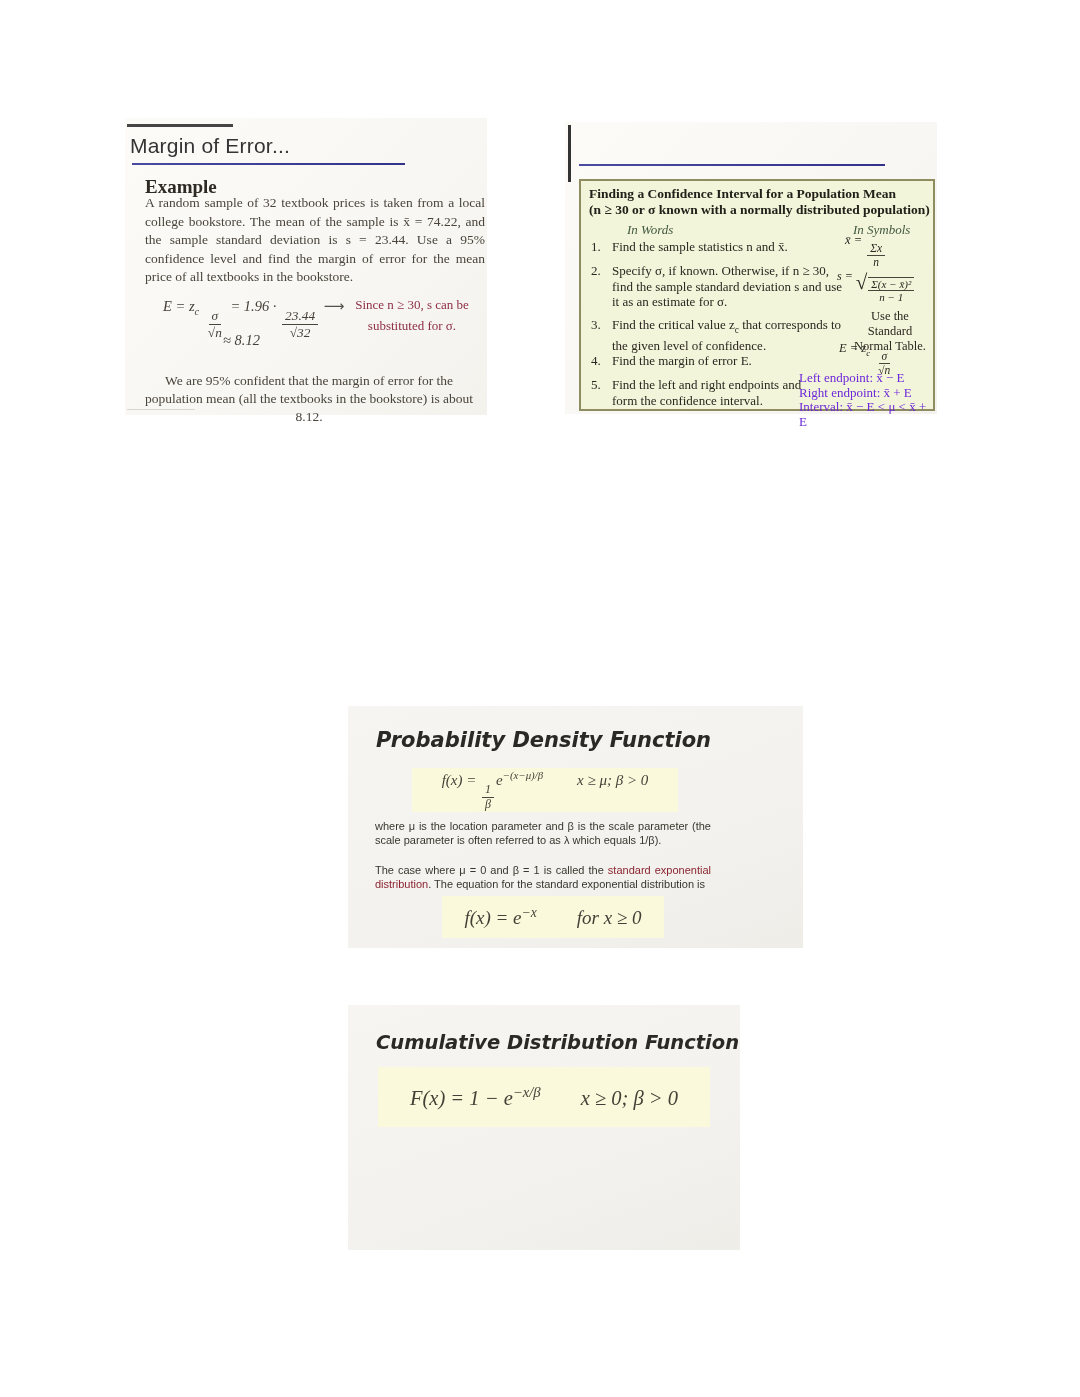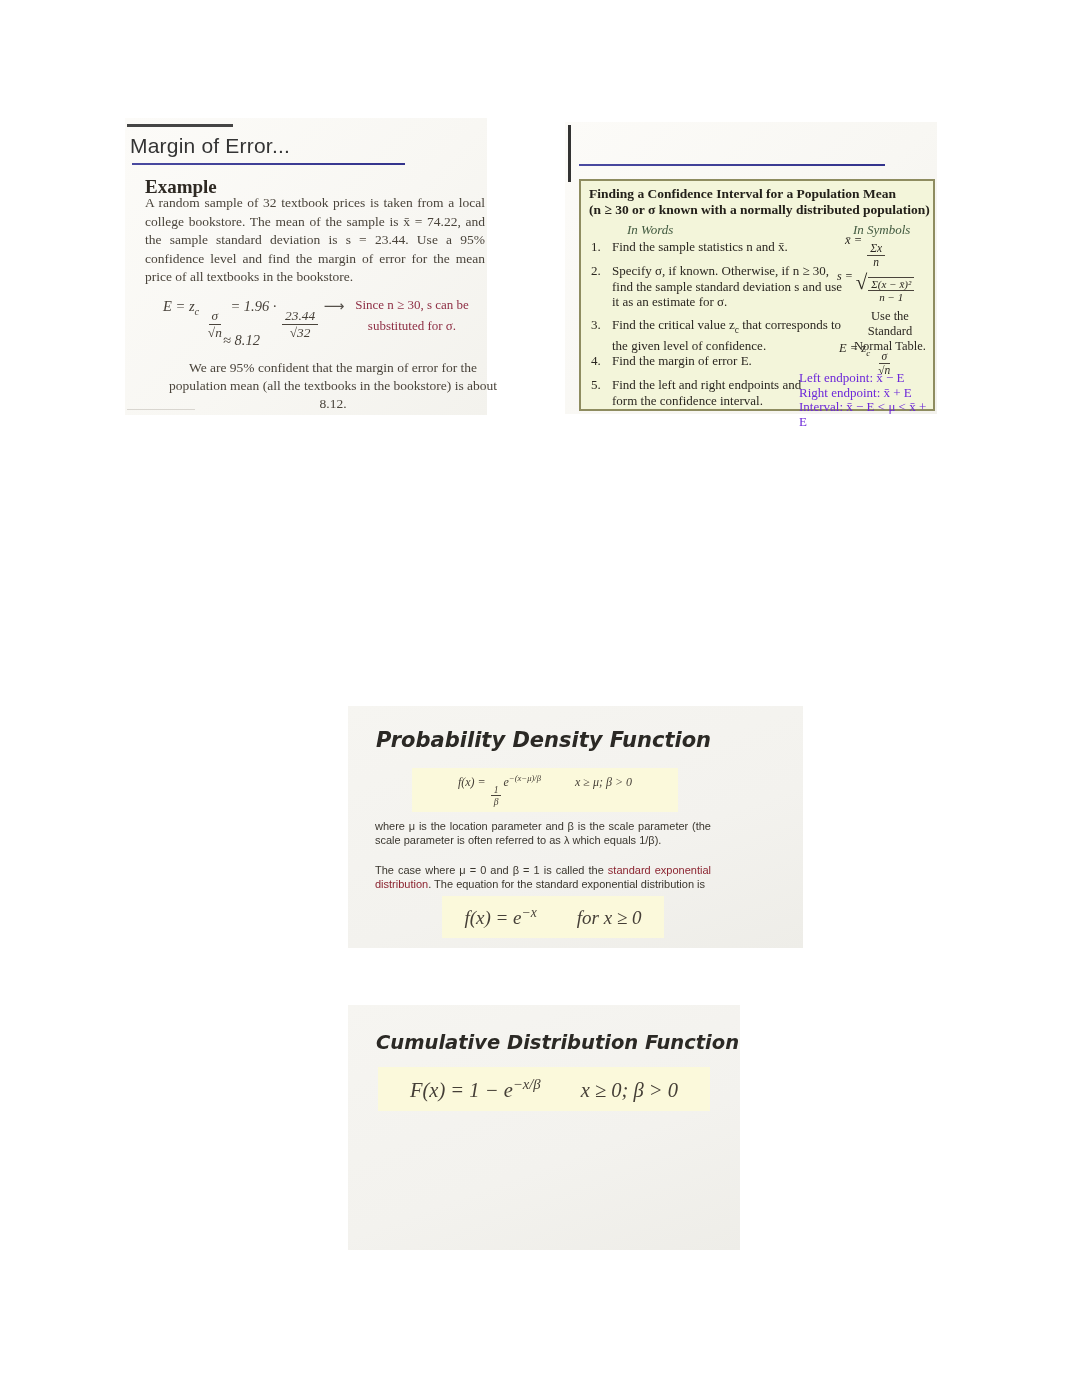--- a/index.html
+++ b/index.html
@@ -81,21 +81,21 @@
     <span class="frac">
         <span class="num">23.44</span>
         <span class="den">√32</span>
       </span>
     <span class="arrow">⟶</span>
   </div>
   <div class="abs math" style="left:98px;top:214px;font-size:14.5px;">≈ 8.12</div>
 
   <div class="abs moe-annot maroon" style="left:222px;top:176px;width:130px;">Since n ≥ 30, s can be substituted for σ.</div>
 
-  <div class="abs moe-concl" style="left:18px;top:241px;width:332px;margin-left:24px;">We are 95% confident that the margin of error for the population mean (all the textbooks in the bookstore) is about 8.12.</div>
+  <div class="abs moe-concl" style="left:18px;top:254px;width:332px;">We are 95% confident that the margin of error for the population mean (all the textbooks in the bookstore) is about 8.12.</div>
   <div class="abs faint-line" style="left:2px;top:291px;width:68px;"></div>
 </div>
 
 <div class="slide scan-light" style="left:565px;top:122px;width:372px;height:292px;">
   <div class="abs fci-vbar" style="left:3px;top:3px;height:57px;"></div>
   <div class="abs blue-underline" style="left:14px;top:42px;width:306px;"></div>
 
   <div class="abs fci-box" style="left:14px;top:57px;width:352px;height:228px;">
     <div class="abs fci-h" style="left:8px;top:5px;">Finding a Confidence Interval for a Population Mean</div>
     <div class="abs fci-h" style="left:8px;top:21px;">(n ≥ 30 or σ known with a normally distributed population)</div>
@@ -157,21 +157,21 @@
       <div>Right endpoint: x̄ + E</div>
       <div>Interval: x̄ − E &lt; μ &lt; x̄ + E</div>
     </div>
   </div>
 </div>
 
 <div class="slide scan-gray" style="left:348px;top:706px;width:455px;height:242px;">
   <div class="abs exp-title" style="left:28px;top:22px;font-size:21px;">Probability Density Function</div>
 
   <div class="abs ybox" style="left:64px;top:62px;width:266px;height:44px;">
-    <span class="math" style="font-size:12px;">
+    <span class="math" style="font-size:15px;">
       <span>f(x) = </span><span class="frac" style="font-size:0.8em;">
           <span class="num">1</span>
           <span class="den">β</span>
         </span><span>e</span><sup>−(x−μ)/β</sup><span class="gap-sm"></span><span>x ≥ μ; β &gt; 0</span>
     </span>
   </div>
 
   <div class="abs exp-body" style="left:27px;top:113px;width:336px;">where μ is the location parameter and β is the scale parameter (the scale parameter is often referred to as λ which equals 1/β).</div>
 
   <div class="abs exp-body" style="left:27px;top:157px;width:336px;"><span>The case where μ = 0 and β = 1 is called the </span><span class="red">standard exponential distribution</span><span>.  The equation for the standard exponential distribution is</span></div>
@@ -179,18 +179,18 @@
   <div class="abs ybox" style="left:94px;top:190px;width:222px;height:42px;">
     <span class="math" style="font-size:19px;">
       <span>f(x) = e</span><sup>−x</sup><span class="gap-md"></span><span>for x ≥ 0</span>
     </span>
   </div>
 </div>
 
 <div class="slide scan-gray" style="left:348px;top:1005px;width:392px;height:245px;">
   <div class="abs exp-title" style="left:28px;top:26px;font-size:19.5px;">Cumulative Distribution Function</div>
 
-  <div class="abs ybox" style="left:30px;top:62px;width:332px;height:44px;">
+  <div class="abs ybox" style="left:30px;top:62px;width:332px;height:60px;">
     <span class="math" style="font-size:20.5px;">
       <span>F(x) = 1 − e</span><sup>−x/β</sup><span class="gap-md"></span><span>x ≥ 0; β &gt; 0</span>
     </span>
   </div>
 </div>
 
 </body></html>

